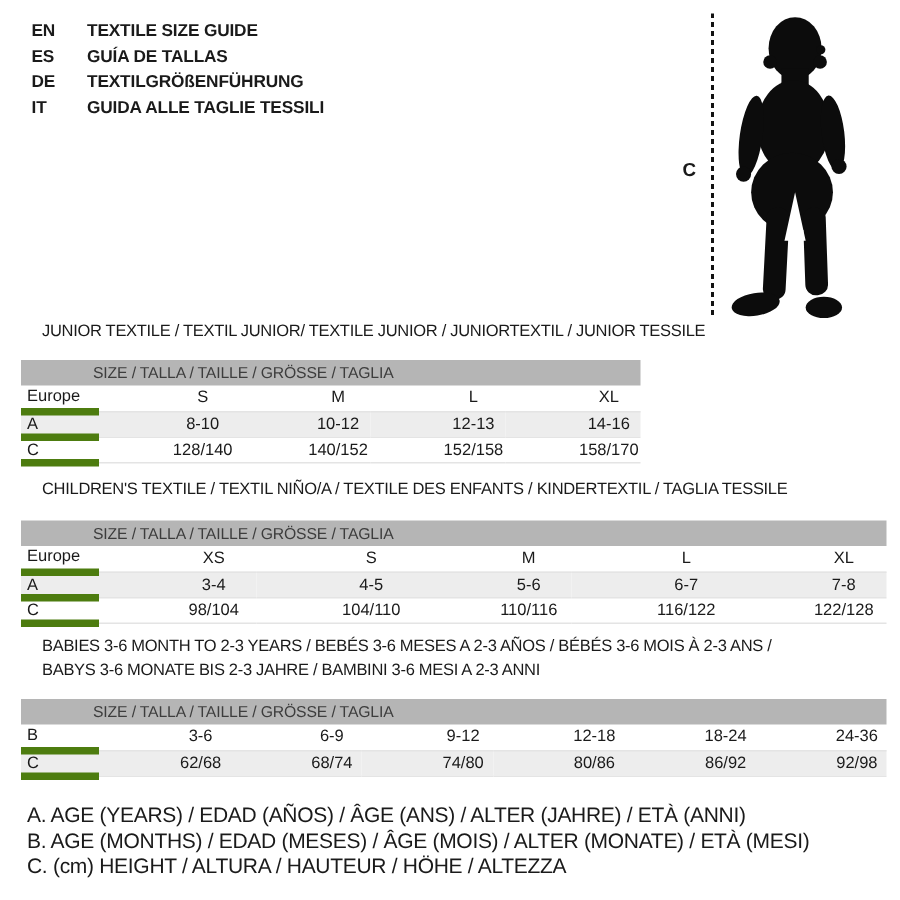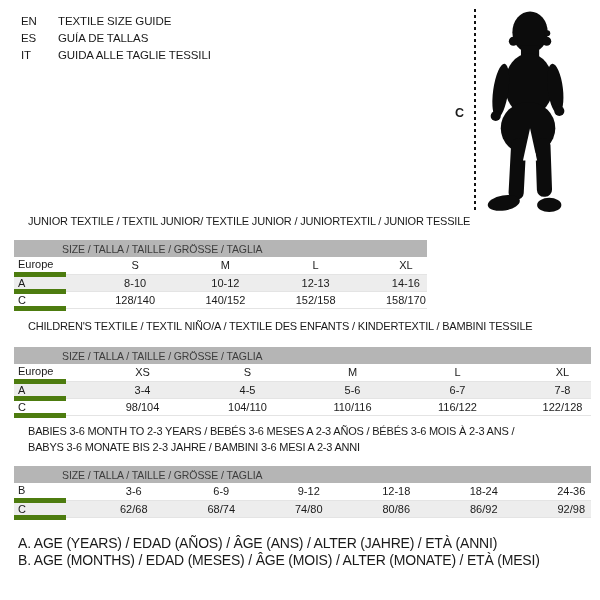--- a/index.html
+++ b/index.html
@@ -2,21 +2,21 @@
 <html><head>
 <meta charset="utf-8">
 <style>
   * { margin:0; padding:0; box-sizing:border-box; }
   html,body { background:#ffffff; }
   body { font-family:"Liberation Sans", sans-serif; color:#1a1a1a; }
   .canvas { position:relative; width:600px; height:600px; background:#ffffff; overflow:hidden; }
 
   
   .lang-list { position:absolute; left:21px; top:13px; }
-  .lang-row { height:17px; line-height:17px; font-weight:normal; font-size:11.5px; letter-spacing:-0.1px; white-space:pre; }
+  .lang-row { height:17px; line-height:17px; font-weight:bold; font-size:11.5px; letter-spacing:-0.1px; white-space:pre; }
   .lang-code { display:inline-block; width:37px; }
 
   
   .fig-svg { position:absolute; left:484px; top:11px; }
   .dash-line { position:absolute; left:474px; top:9px; width:2px; height:201px;
     background:repeating-linear-gradient(to bottom,#121212 0 3px, transparent 3px 6px); }
   .c-label { position:absolute; left:455px; top:106px; font-weight:bold; font-size:12.5px; }
 
   
   .tbl-title { position:absolute; left:28px; font-size:11px; font-weight:normal;
@@ -45,20 +45,21 @@
     letter-spacing:-0.2px; white-space:pre; }
 </style>
 </head>
 <body>
 
 <div class="canvas">
 
   <div class="lang-list">
       <div class="lang-row"><span class="lang-code">EN</span><span class="lang-label">TEXTILE SIZE GUIDE</span></div>
       <div class="lang-row"><span class="lang-code">ES</span><span class="lang-label">GUÍA DE TALLAS</span></div>
+      <div class="lang-row"><span class="lang-code">DE</span><span class="lang-label">TEXTILGRÖßENFÜHRUNG</span></div>
       <div class="lang-row"><span class="lang-code">IT</span><span class="lang-label">GUIDA ALLE TAGLIE TESSILI</span></div>
     </div>
 
   <div class="dash-line"></div>
   <div class="c-label">C</div>
 
   <svg class="fig-svg" width="82" height="202" viewBox="0 0 80 200" aria-hidden="true">
     <g fill="#0c0c0c">
       <ellipse cx="45" cy="21" rx="17.5" ry="20.5"></ellipse>
       <circle cx="28.5" cy="30" r="4.5"></circle>
@@ -113,21 +114,21 @@
             <td class="lbl">C</td>
             <td class="val">128/140</td>
             <td class="val">140/152</td>
             <td class="val">152/158</td>
             <td class="val">158/170</td>
           </tr>
         </tbody>
       </table>
     </div>
 
-  <div class="tbl-title" id="title-2">CHILDREN'S TEXTILE / TEXTIL NIÑO/A / TEXTILE DES ENFANTS / KINDERTEXTIL / BAMBINI TESSILE</div>
+  <div class="tbl-title" id="title-2">CHILDREN'S TEXTILE / TEXTIL NIÑO/A / TEXTILE DES ENFANTS / KINDERTEXTIL / TAGLIA TESSILE</div>
   <div class="tbl-wrap" id="table-1">
       <table class="size-table">
         <colgroup>
           <col class="label-col">
           <col>
           <col>
           <col>
           <col>
           <col>
         </colgroup>
@@ -198,15 +199,16 @@
             <td class="val">86/92</td>
             <td class="val">92/98</td>
           </tr>
         </tbody>
       </table>
     </div>
 
   <div class="notes">
       <div class="note-line">A. AGE (YEARS) / EDAD (AÑOS) / ÂGE (ANS) / ALTER (JAHRE) / ETÀ (ANNI)</div>
       <div class="note-line">B. AGE (MONTHS) / EDAD (MESES) / ÂGE (MOIS) / ALTER (MONATE) / ETÀ (MESI)</div>
+      <div class="note-line">C. (cm) HEIGHT / ALTURA / HAUTEUR / HÖHE / ALTEZZA</div>
     </div>
 
 </div>
 
 </body></html>

